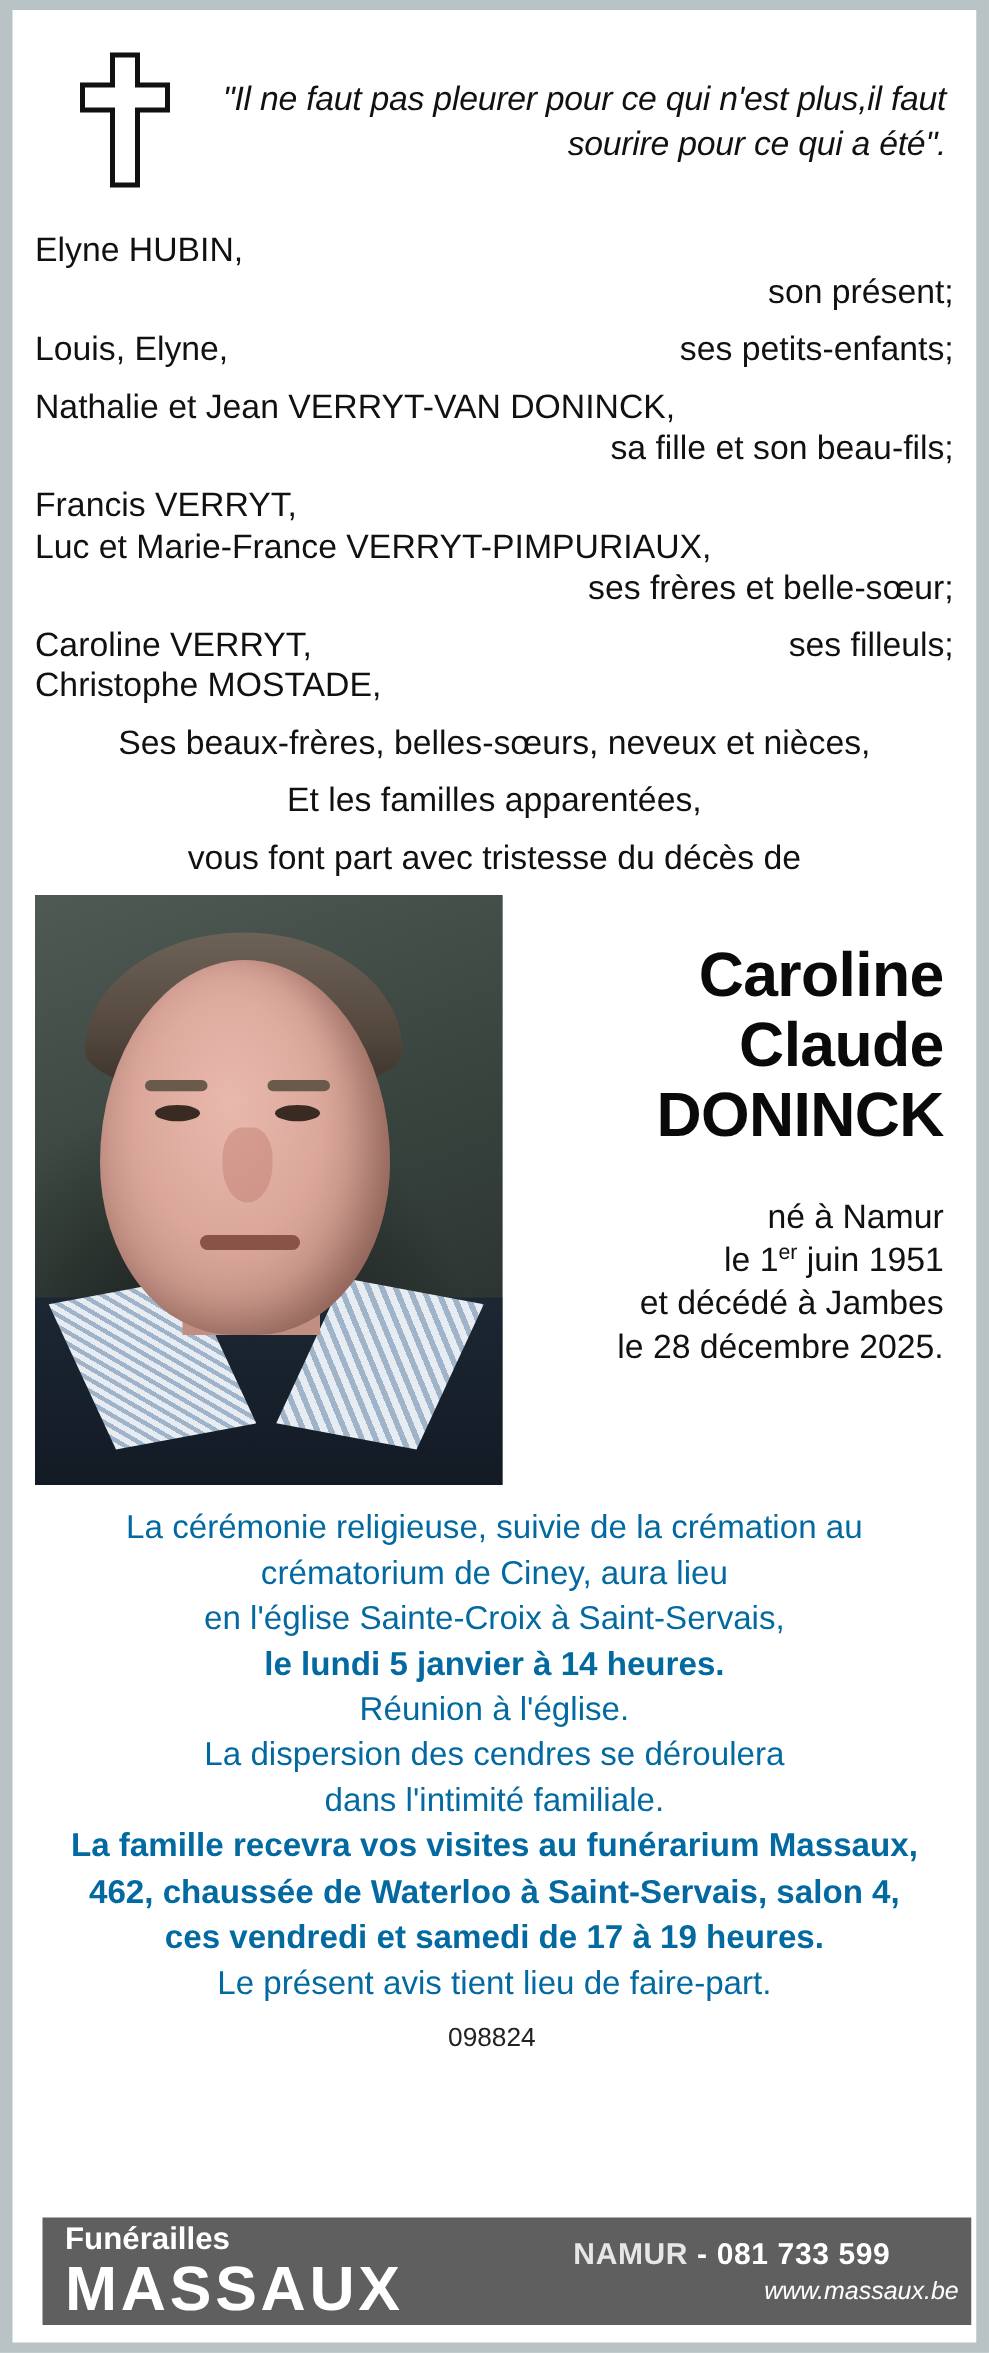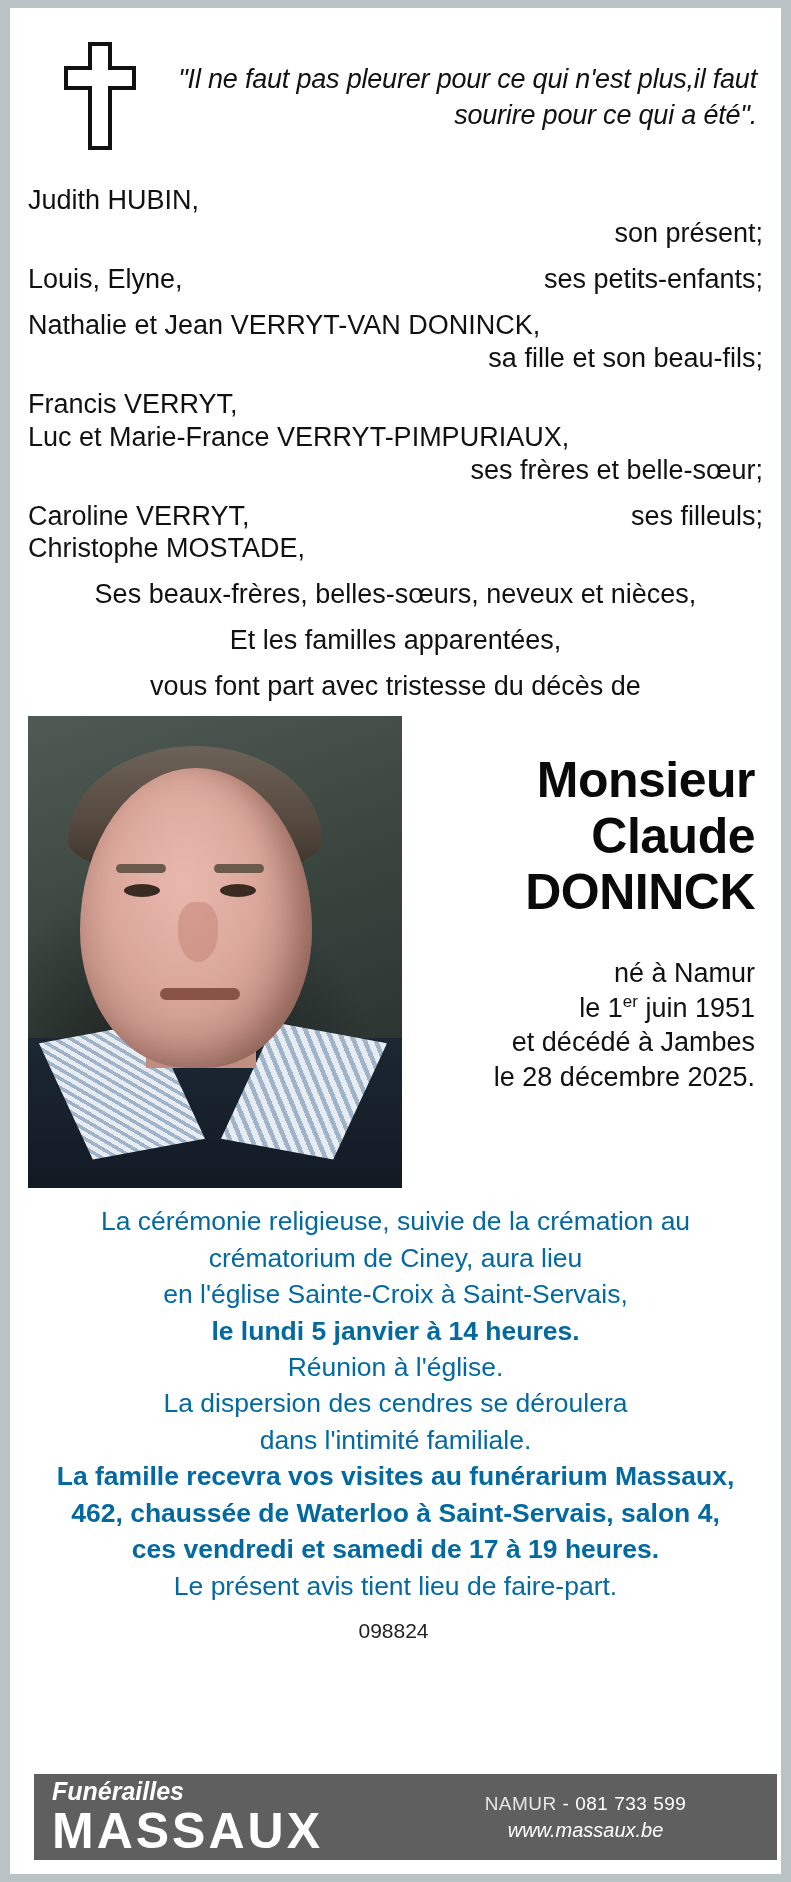--- a/index.html
+++ b/index.html
@@ -254,48 +254,48 @@
     align-items: center;
     box-sizing: border-box;
   }
   .footer .left {
     width: 370px;
     padding-left: 18px;
     color: #ffffff;
     box-sizing: border-box;
   }
   .footer .fun {
-    font-style: italic;
     font-size: 25px;
     line-height: 1;
     margin-bottom: 2px;
     font-weight: bold;
   }
   .footer .mass {
     font-size: 50px;
     font-weight: bold;
     letter-spacing: 3px;
     line-height: 1;
   }
   .footer .right {
     flex: 1;
     text-align: center;
     color: #ffffff;
     padding-right: 10px;
   }
   .footer .phone {
-    font-size: 19px;
-    font-weight: normal;
+    font-size: 24px;
+    font-weight: bold;
     letter-spacing: 0.5px;
   }
   .footer .phone .city { color: #e6e6e6; }
   .footer .web {
     font-size: 20px;
     font-style: italic;
     margin-top: 4px;
+    text-align: right;
   }
 </style>
 </head>
 <body>
 
 <div class="page">
   <div class="card">
     <div class="inner">
 
       <div class="top">
@@ -307,21 +307,21 @@
             <rect x="6" y="30" width="64" height="16" fill="#fff"></rect>
             <rect x="30" y="30" width="16" height="16" fill="#fff"></rect>
           </svg>
         </div>
         <div class="quote">"Il ne faut pas pleurer pour ce qui n'est plus,il faut sourire pour ce qui a été".</div>
       </div>
 
       <div class="family">
 
         <div class="fam-group">
-          <div class="fam-names">Judith HUBIN,</div>
+          <div class="fam-names">Elyne HUBIN,</div>
           <div class="fam-rel">son présent;</div>
         </div>
 
         <div class="fam-group">
           <div class="fam-row">
             <div class="fam-names">Louis, Elyne,</div>
             <div class="fam-rel">ses petits-enfants;</div>
           </div>
         </div>
 
@@ -359,21 +359,21 @@
           <div class="hair"></div>
           <div class="head"></div>
           <div class="brow-l"></div>
           <div class="brow-r"></div>
           <div class="eye-l"></div>
           <div class="eye-r"></div>
           <div class="nose"></div>
           <div class="mouth"></div>
         </div>
         <div class="nameblock">
-          <div class="n1">Monsieur</div>
+          <div class="n1">Caroline</div>
           <div class="n2">Claude</div>
           <div class="n3">DONINCK</div>
           <div class="dates">
             <div>né à Namur</div>
             <div><span>le 1</span><sup>er</sup><span> juin 1951</span></div>
             <div>et décédé à Jambes</div>
             <div>le 28 décembre 2025.</div>
           </div>
         </div>
       </div>

